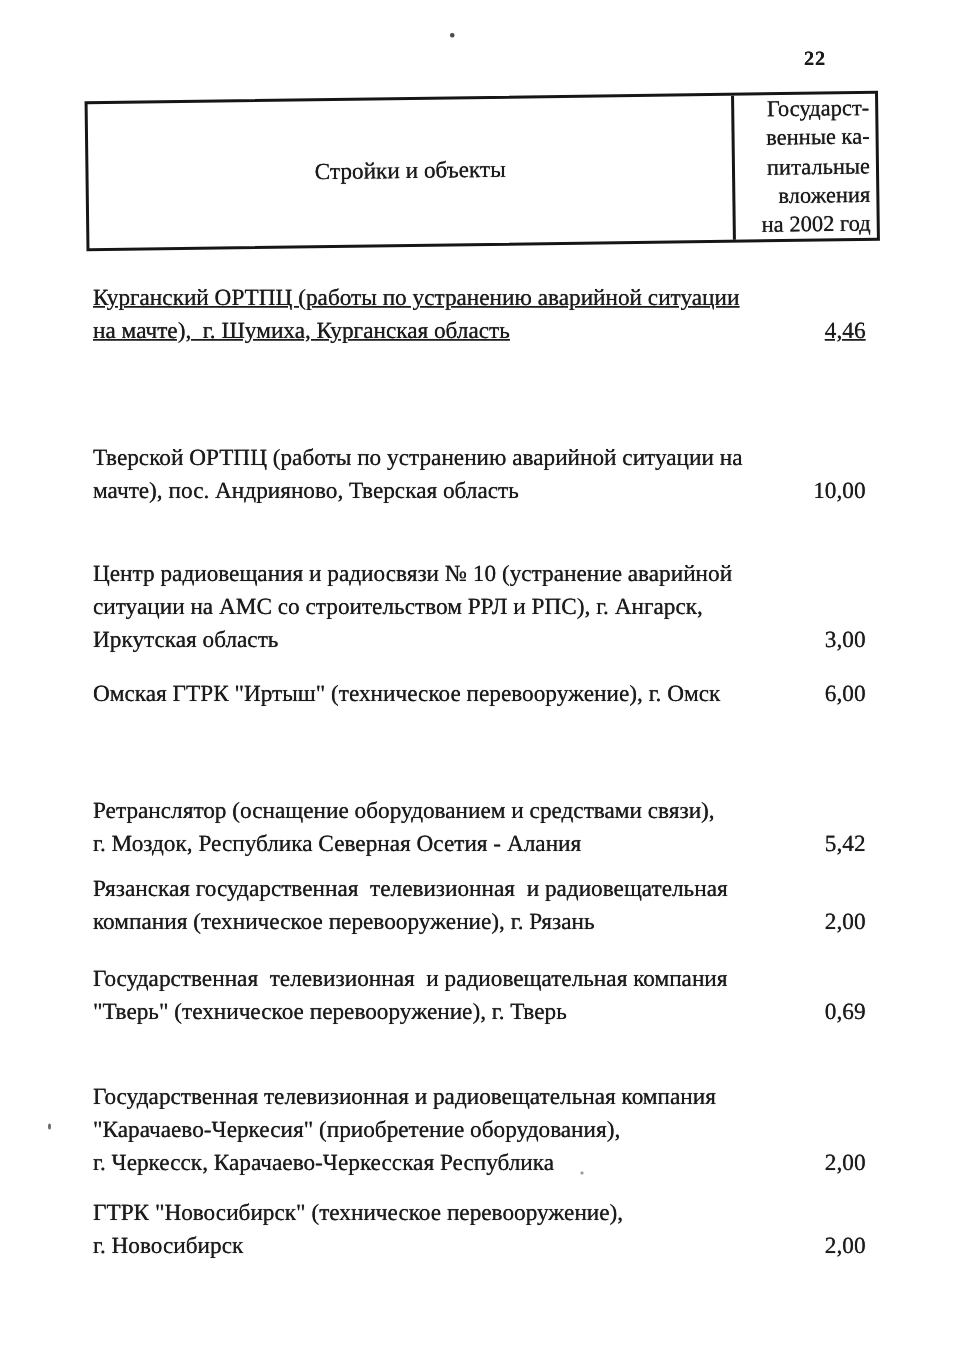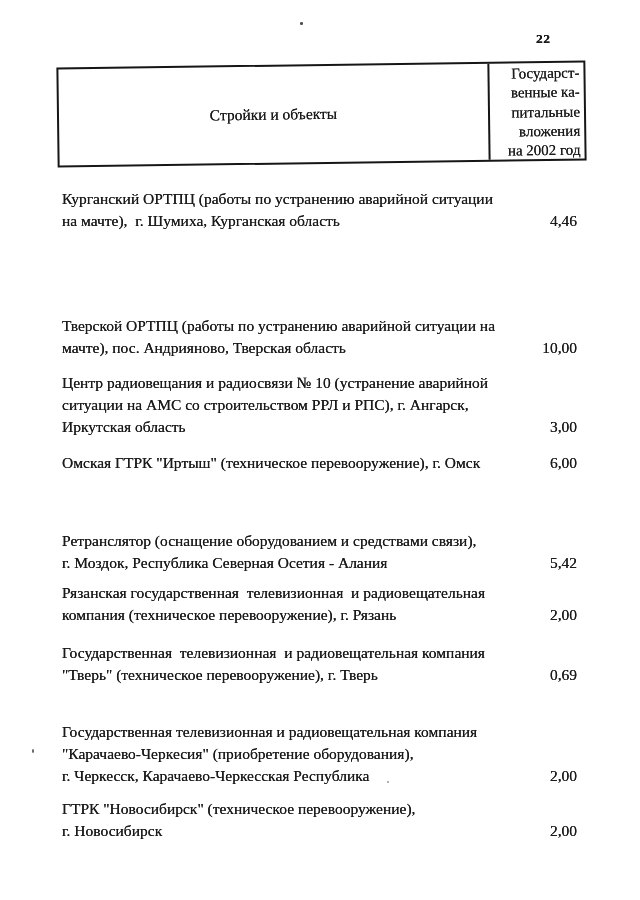--- a/index.html
+++ b/index.html
@@ -44,21 +44,21 @@
   }
   
   .row{
     position:absolute;left:62px;width:515px;
     display:flex;justify-content:space-between;align-items:flex-end;
     font-size:15.5px;line-height:22px;
     text-shadow:0 0 0.45px currentColor;
   }
   .cell-name{white-space:pre-wrap;max-width:462px;}
   .cell-value{white-space:nowrap;padding-left:8px;}
-  .r0{top:188px;} .r1{top:251px;} .r2{top:315px;} .r3{top:372px;}
+  .r0{top:188px;text-decoration:underline;} .r1{top:251px;} .r2{top:295px;} .r3{top:372px;}
   .r4{top:452px;} .r5{top:501px;margin-top:29px;} .r6{top:582px;gap:12px;} .r7{top:642px;}
   .r8{top:721px;} .r9{top:798px;}
   
   .artifact{position:absolute;background:#555;border-radius:45%;}
   .a1{left:300px;top:22px;width:3px;height:3px;background:#4d4d4d;}
   .a2{left:32px;top:749px;width:2px;height:4px;background:#6a6a6a;}
   .a3{left:387px;top:781px;width:2px;height:2px;background:#9a9a9a;}
 </style>
 </head>
 <body>

